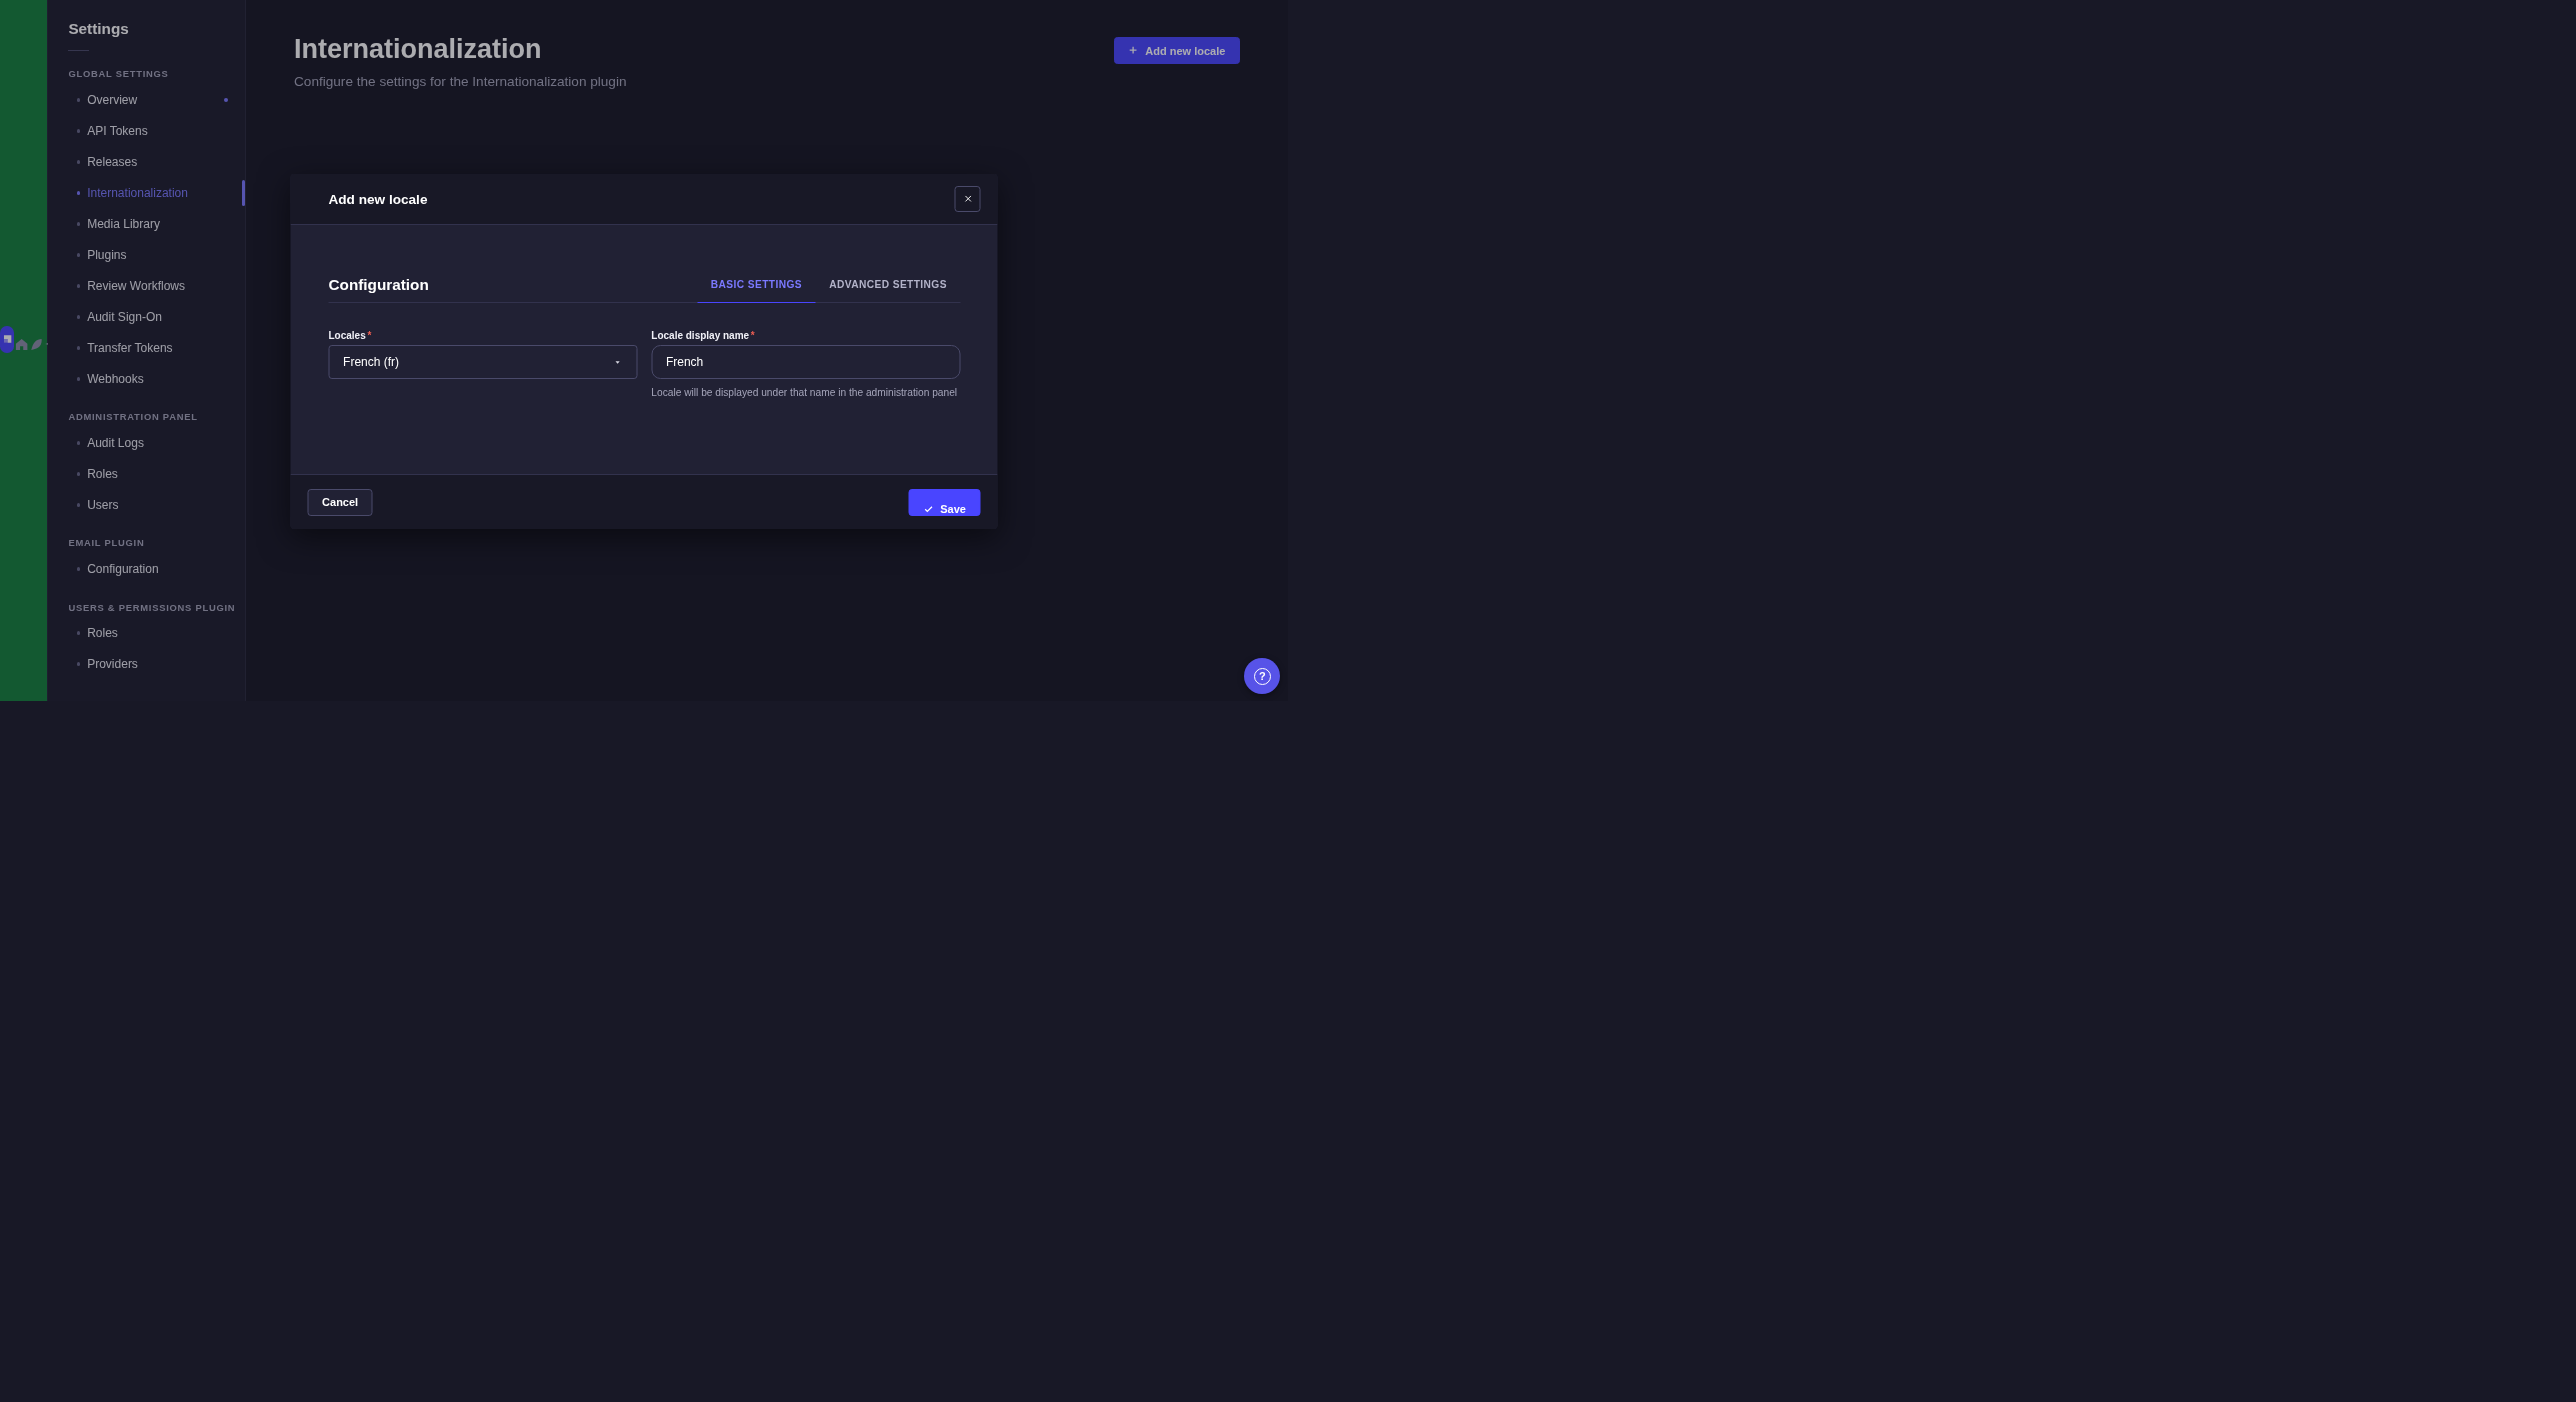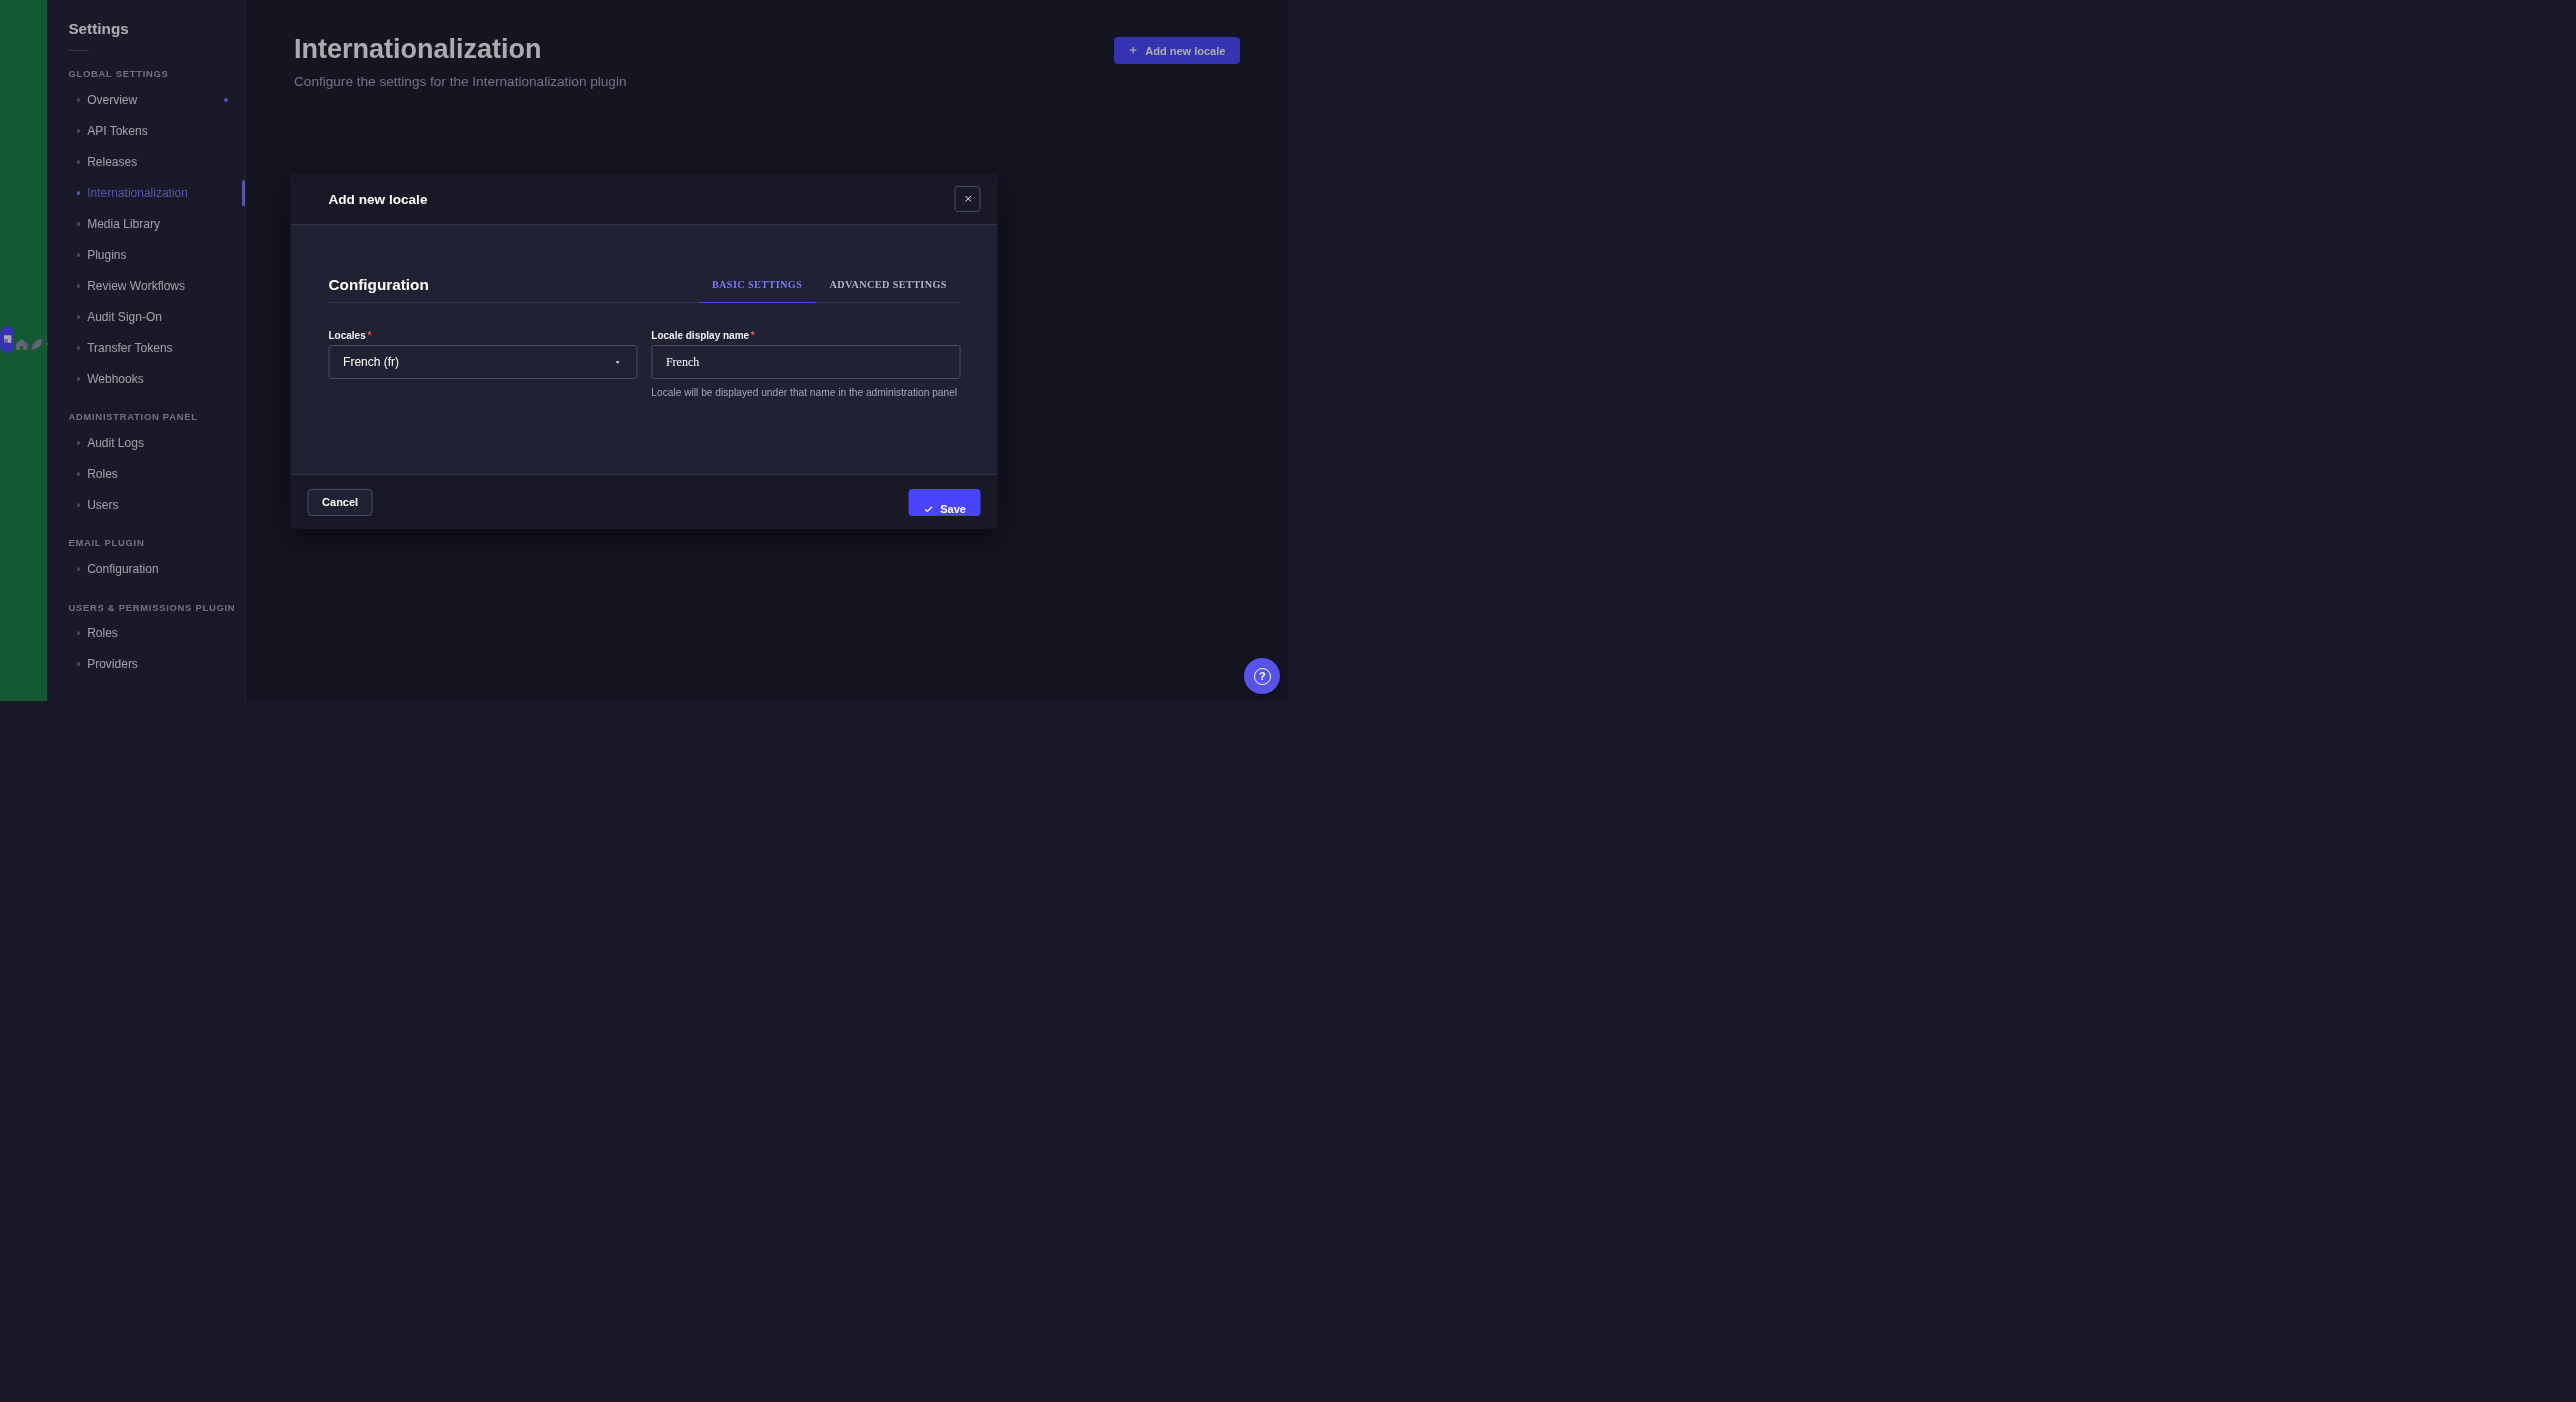--- a/index.html
+++ b/index.html
@@ -113,38 +113,38 @@
   .modal-close {
     width:25.6px; height:25.6px; border-radius:3.4px; background:transparent;
     border:0.9px solid #4a4a6a; color:#ffffff; cursor:pointer;
     display:flex; align-items:center; justify-content:center;
   }
   .modal-body { flex:1; padding:44px 37px 0 38px; }
   .config-row { display:flex; align-items:flex-end; justify-content:space-between; }
   .config-title { font-size:15.3px; font-weight:700; color:#ffffff; padding-bottom:8.5px; }
   .tabs { display:flex; margin-bottom:-0.9px; }
   .tab {
-    background:none; border:none; font-family:Liberation Serif, serif; cursor:pointer;
+    background:none; border:none; font-family:Liberation Sans, sans-serif; cursor:pointer;
     font-size:10.2px; font-weight:700; letter-spacing:.04em; color:#b3b3c9;
     padding:10.2px 13.6px 12px; border-bottom:1.7px solid transparent;
   }
   .tab.active { color:#7b79ff; border-bottom-color:#4945ff; }
   .body-divider { height:0.9px; background:#32324d; }
   .form-grid { display:grid; grid-template-columns:1fr 1fr; gap:13.6px; margin-top:27px; }
   .field-label { font-size:10px; font-weight:700; color:#f0f0f7; margin-bottom:4px; display:block; }
   .req { color:#ee5e52; margin-left:1.7px; }
   .select-box {
     height:34px; border:0.9px solid #4a4a6a; border-radius:3.4px; background:#212134;
     display:flex; align-items:center; justify-content:space-between;
     padding:0 13.6px; font-size:12px; color:#ffffff; cursor:pointer;gap:36px;
   }
   .text-input {
-    width:100%; height:34px; border:0.9px solid #4a4a6a; border-radius:2px;
+    width:100%; height:34px; border:0.9px solid #4a4a6a; border-radius:9px;
     background:#212134; color:#ffffff; font-size:12px; padding:0 13.6px;
-    font-family:Liberation Serif, serif; outline:none;
+    font-family:Liberation Sans, sans-serif; outline:none;
   }
   .field-hint { font-size:10.2px; color:#a5a5ba; margin-top:6.8px; line-height:1.35; }
   .modal-footer {
     height:55px; flex-shrink:0; background:#181826; border-top:0.9px solid #32324d;
     display:flex; align-items:center; justify-content:space-between; padding:0 17px;
   }
   .cancel-btn {
     height:27px; padding:0 13.6px; border-radius:3.4px; background:#212134;
     border:0.9px solid #4a4a6a; color:#ffffff; font-size:11px; font-weight:600;
     cursor:pointer; font-family:inherit;

